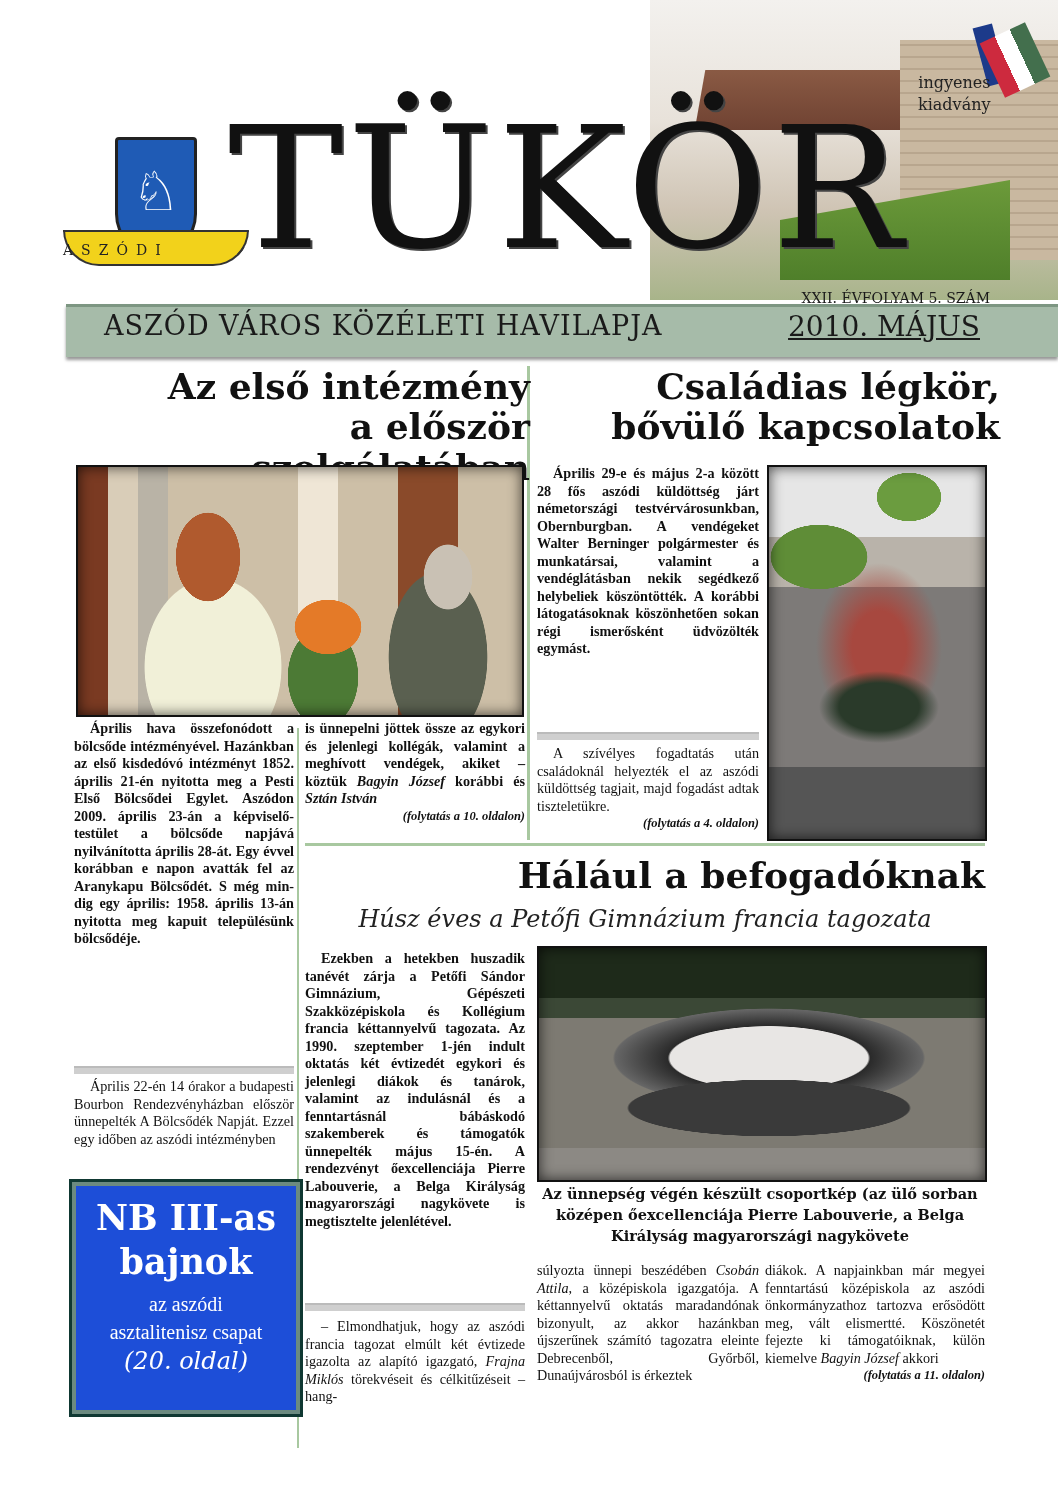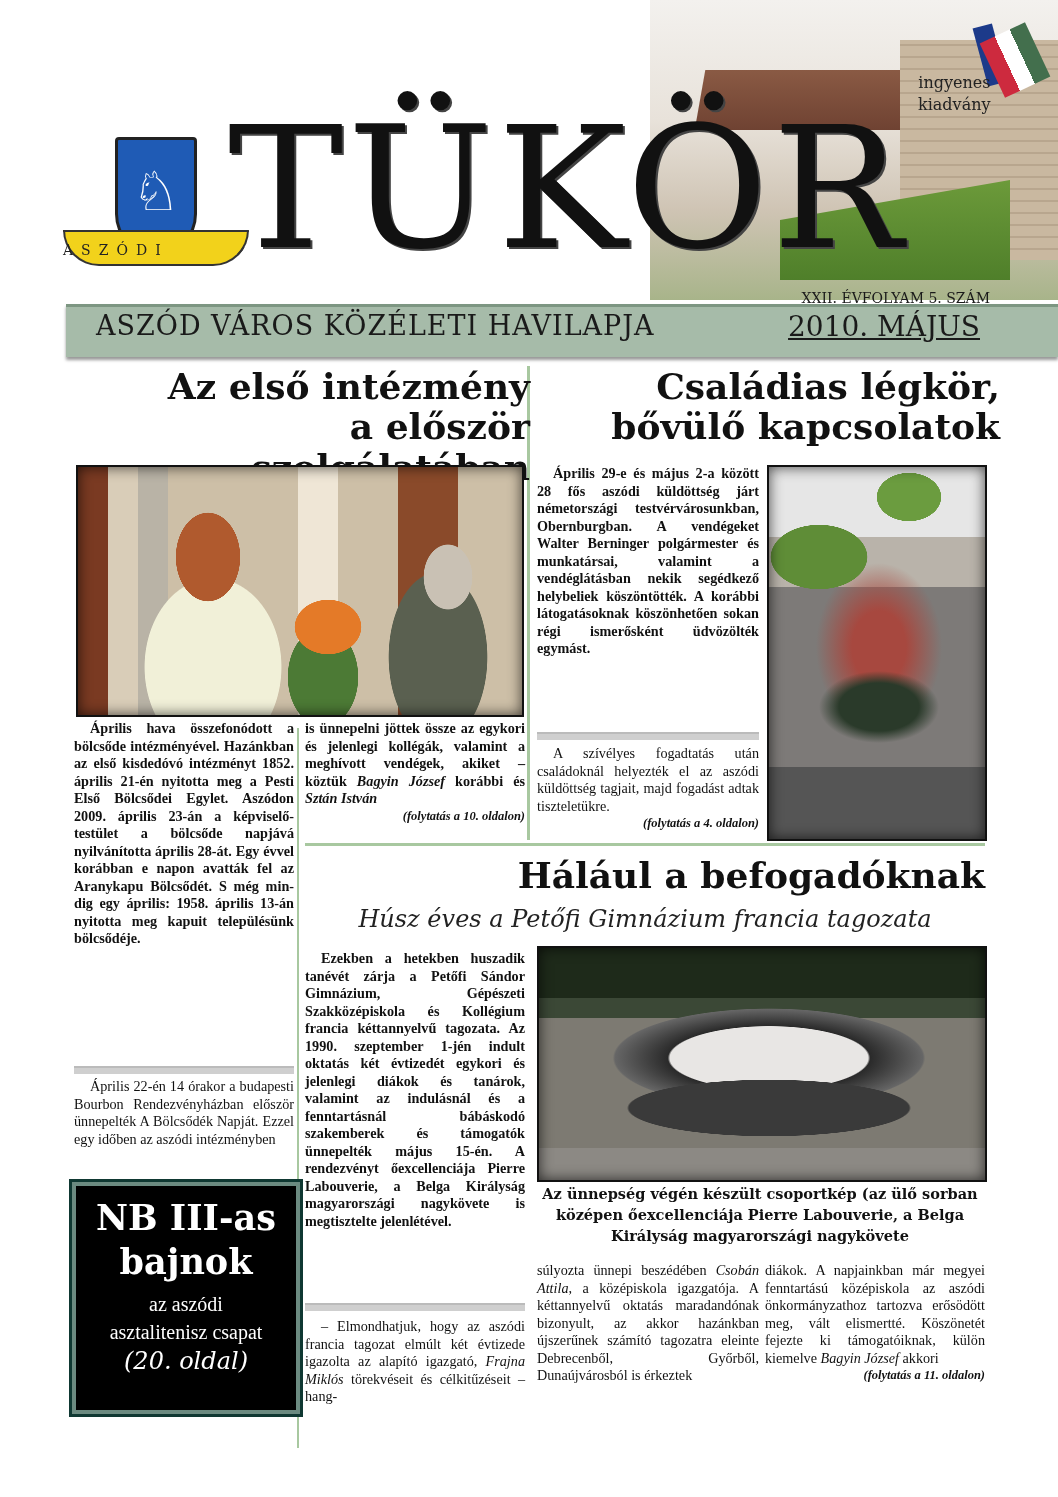--- a/index.html
+++ b/index.html
@@ -20,21 +20,21 @@
 
   
   .coat { position:absolute; left:115px; top:137px; width:82px; height:120px; }
   .coat-shield { position:absolute; left:0; top:0; width:82px; height:118px; background:#1f5bb5; border:3px solid #222; border-radius:4px 4px 41px 41px; box-sizing:border-box; }
   .coat-beast { position:absolute; left:10px; top:20px; width:62px; height:70px; color:#fff; font-size:54px; text-align:center; line-height:70px; }
   .ribbon { position:absolute; left:63px; top:220px; width:186px; height:58px; }
   .ribbon-band { position:absolute; left:0; top:10px; width:186px; height:36px; background:#f2d21b; border:2px solid #333; border-radius:0 0 90px 90px; box-sizing:border-box; }
   .ribbon-text { position:absolute; left:0; top:22px; width:186px; font-size:14px; letter-spacing:8px; color:#222; font-family:"DejaVu Serif", serif; }
 
   .band { position:absolute; left:66px; top:304px; width:992px; height:50px; background:#a6bba9; border-top:3px solid #7d9682; box-shadow:0 3px 3px #999; }
-  .band-left { position:absolute; left:96px; top:310px; font-family:"DejaVu Serif", serif; font-size:27px; letter-spacing:1px; color:#1a1a1a; }
+  .band-left { position:absolute; left:104px; top:310px; font-family:"DejaVu Serif", serif; font-size:27px; letter-spacing:1px; color:#1a1a1a; }
   .band-issue { position:absolute; left:760px; top:290px; width:230px; text-align:right; font-family:"DejaVu Serif", serif; font-size:14px; color:#1a1a1a; }
   .band-date { position:absolute; left:760px; top:310px; width:220px; text-align:right; font-family:"DejaVu Serif", serif; font-size:28px; color:#1a1a1a;text-decoration:underline; }
 
   
   .h-main { font-family:"DejaVu Serif", serif; font-weight:bold; color:#111; text-align:right; line-height:1.12; }
   .h1a { position:absolute; left:70px; top:366px; width:460px; font-size:36px; }
   .h1b { position:absolute; left:530px; top:366px; width:470px; font-size:36px; }
   .h1c { position:absolute; left:305px; top:855px; width:680px; font-size:36px; }
   .sub { position:absolute; left:305px; top:905px; width:680px; text-align:center; font-family:"DejaVu Serif", serif; font-style:italic; font-size:24px; color:#222; }
 
@@ -71,21 +71,21 @@
   .photo3 { left:537px; top:946px; width:446px; height:232px;
     background:
       radial-gradient(ellipse 200px 40px at 230px 160px,#3a3a3a 0 70%,transparent 71%),
       radial-gradient(ellipse 220px 70px at 230px 110px,#e8e6e4 0 45%,#2a2a2a 46%,#666 70%,transparent 71%),
       linear-gradient(180deg,#1e2a1a 0 50px,#3b4836 50px 70px,#7d7a72 70px 200px,#8c8984 200px);
   }
 
   .caption { position:absolute; left:537px; top:1183px; width:446px; text-align:center; font-family:"DejaVu Serif", serif; font-weight:bold; font-size:14.5px; line-height:21px; }
 
   
-  .nbbox { position:absolute; left:72px; top:1182px; width:228px; height:232px; background:#000000; border:4px solid #6b8a80; outline:3px solid #0f3832; box-sizing:border-box; color:#fff; text-align:center; font-family:"DejaVu Serif", serif; }
+  .nbbox { position:absolute; left:72px; top:1182px; width:228px; height:232px; background:#1d4ed8; border:4px solid #6b8a80; outline:3px solid #0f3832; box-sizing:border-box; color:#fff; text-align:center; font-family:"DejaVu Serif", serif; }
   .nb1 { font-size:35px; font-weight:bold; margin-top:10px; line-height:44px; }
   .nb2 { font-size:35px; font-weight:bold; line-height:44px; }
   .nb3 { font-size:20px; line-height:28px; margin-top:6px; font-family:"Liberation Serif", serif; }
   .nb4 { font-size:20px; line-height:28px; font-family:"Liberation Serif", serif; }
   .nb5 { font-size:24px; line-height:30px; font-style:italic; }
 </style>
 </head>
 <body>
 
 <div>

